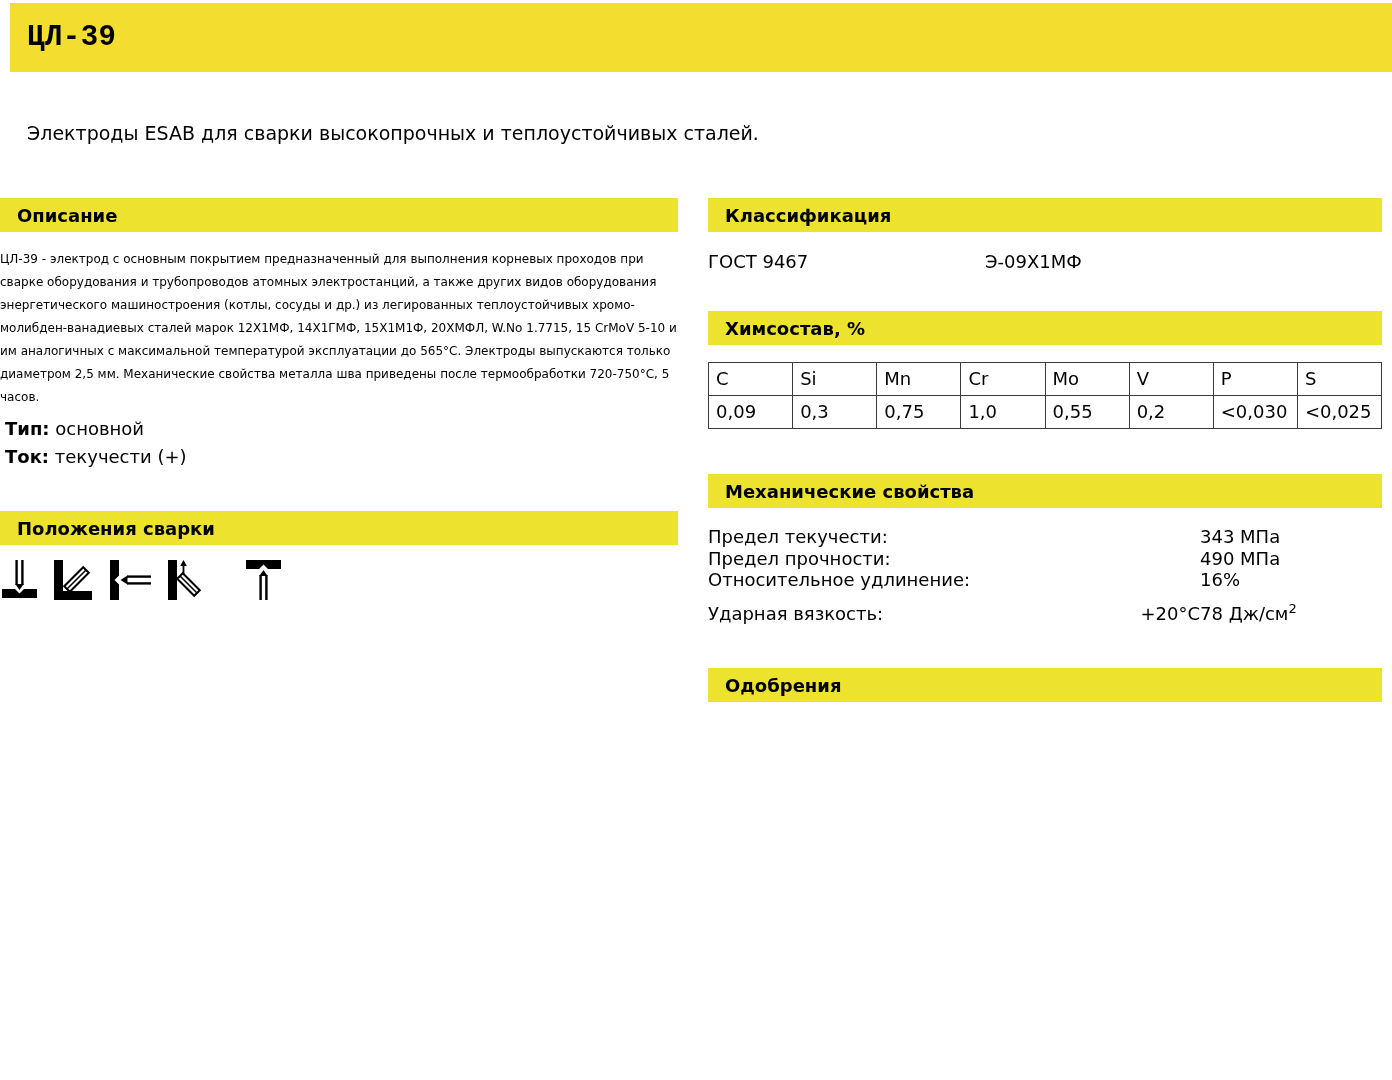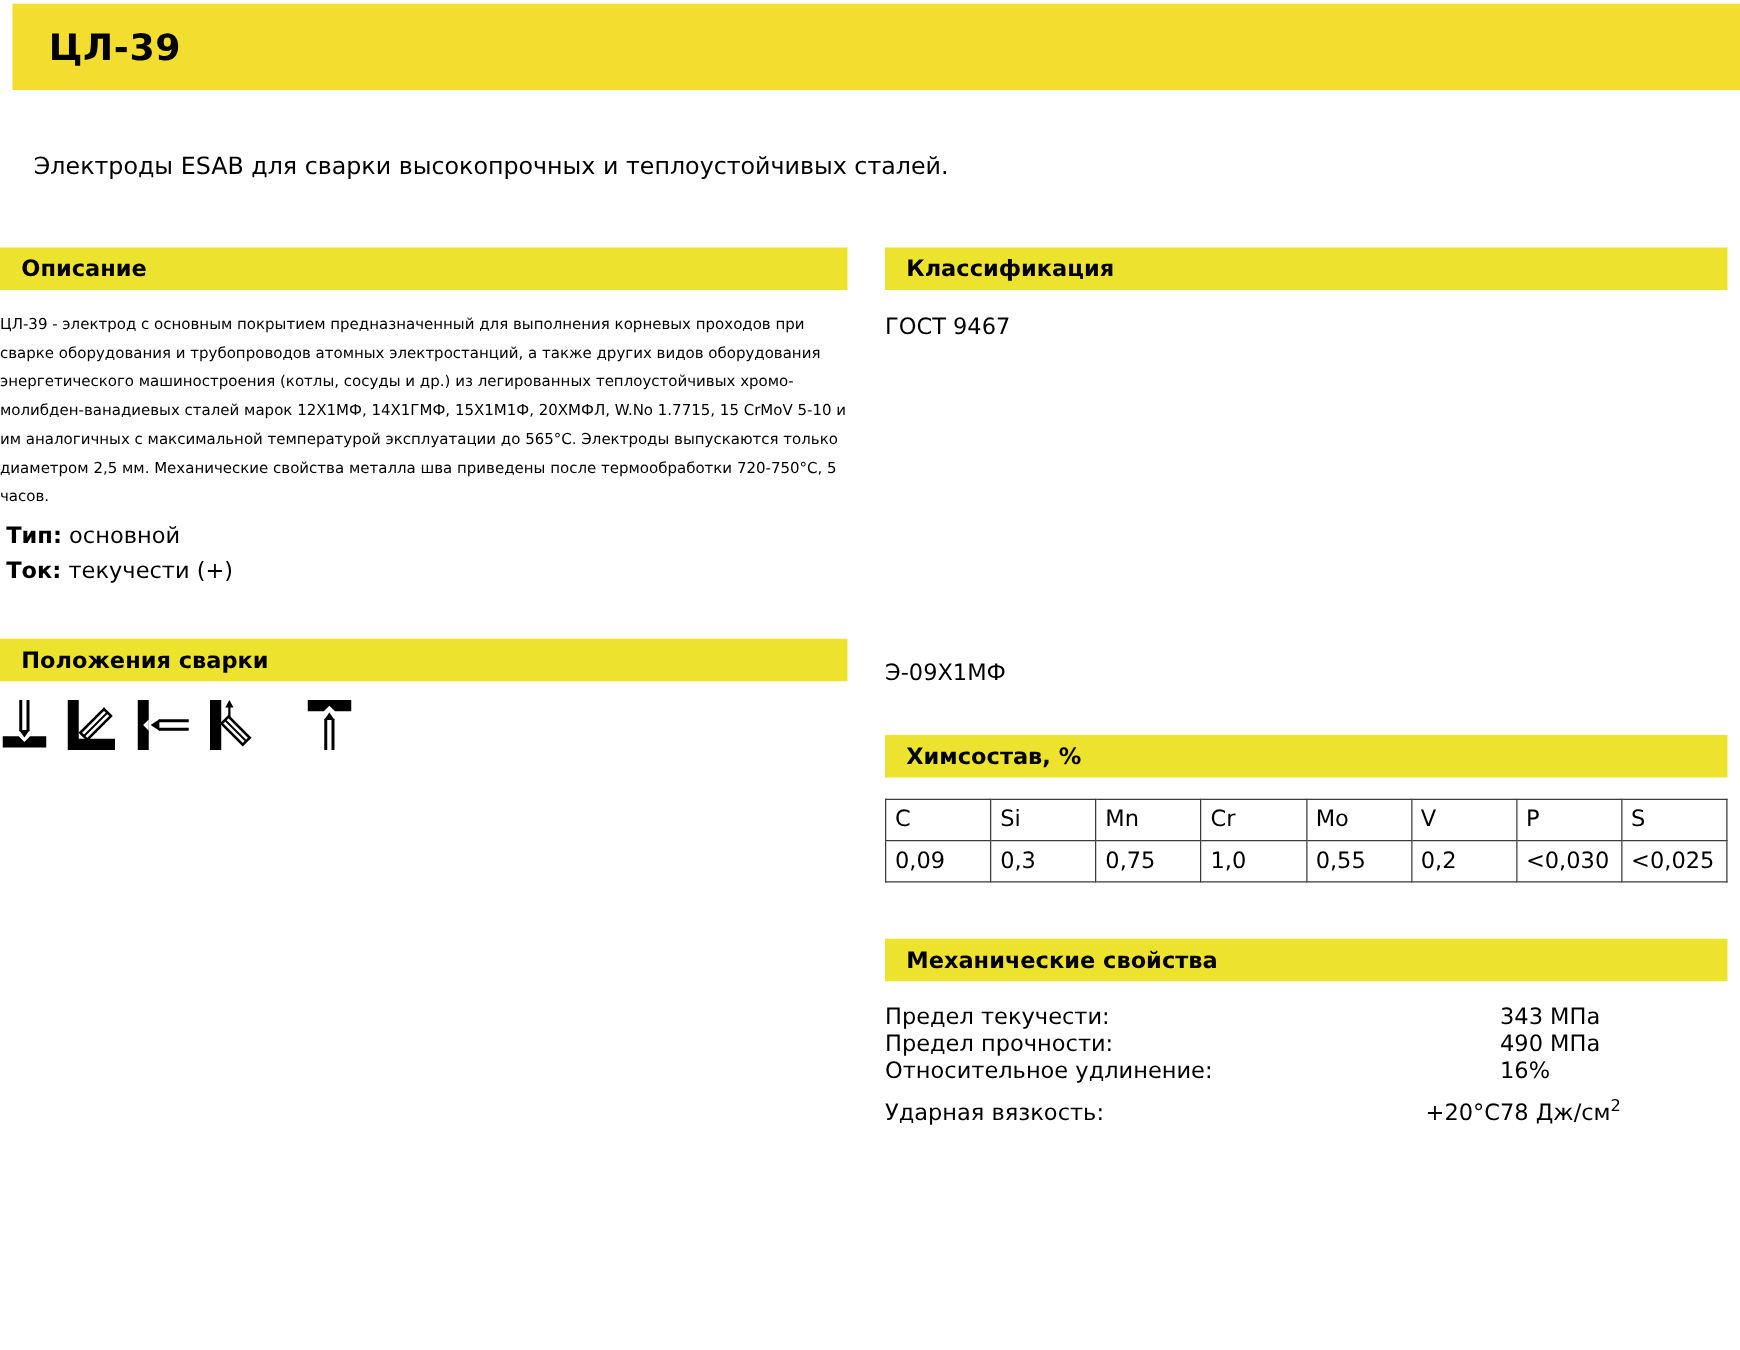--- a/index.html
+++ b/index.html
@@ -12,39 +12,39 @@
   body{
     width:1392px;height:1080px;
     background:#ffffff;color:#000000;
     font-family:"DejaVu Sans","Liberation Sans",sans-serif;
     overflow:hidden;
   }
   .topbar{
     margin:3px 0 0 10px;height:69px;background:var(--accent);
     display:flex;align-items:center;padding-left:17px;
   }
-  .topbar h1{margin:12px;font-size:29px;font-weight:bold;letter-spacing:0.5px;}
+  .topbar h1{margin:0;font-size:29px;font-weight:bold;letter-spacing:0.5px;font-family:Liberation Mono, monospace;}
   .subtitle{margin:50px 0 0 27px;font-size:19px;line-height:22px;}
   .columns{display:flex;gap:30px;margin-top:54px;}
   .col-left{width:678px;flex:0 0 678px;}
   .col-right{width:674px;flex:0 0 674px;}
   .section-bar{
     height:34px;background:var(--section);
     display:flex;align-items:center;padding-left:17px;
     font-size:18px;font-weight:bold;
   }
   .desc{margin:16px 0 0 0;font-size:12px;line-height:23px;}
   .kv-group{margin-top:8px;}
   .kv{margin:5px;font-size:18px;line-height:23px;}
   .kv b{font-weight:bold;}
   .positions-bar{margin-top:43px;}
   .icons-row{margin-top:15px;padding-left:2px;display:flex;align-items:flex-start;gap:16px;}
   .icons-row .weld-icon{display:block;}
   .icons-row .last-icon{margin-left:24px;}
-  .class-row{margin-top:19px;display:flex;font-size:18px;line-height:22px;flex-direction:column;}
+  .class-row{margin-top:19px;display:flex;font-size:18px;line-height:22px;}
   .class-row .std{width:277px;flex:0 0 277px;}
   .chem-bar{margin-top:38px;}
   .chem-table{
     margin-top:17px;width:100%;border-collapse:collapse;
     font-size:18px;table-layout:fixed;
   }
   .chem-table td{
     border:1px solid var(--tborder);
     padding:4px 2px 5px 7px;height:33px;white-space:nowrap;overflow:hidden;
   }
@@ -186,16 +186,19 @@
           <span class="cond"></span>
           <span class="val">16%</span>
         </div>
         <div class="mech-row spaced">
           <span class="lbl">Ударная вязкость:</span>
           <span class="cond">+20°C</span>
           <span class="val"><span>78 Дж/см</span><sup>2</sup></span>
         </div>
       </div>
 
+      <div class="section-bar appr-bar">
+        <span>Одобрения</span>
+      </div>
 
     </div>
   </div>
 </div>
 
 </body></html>

